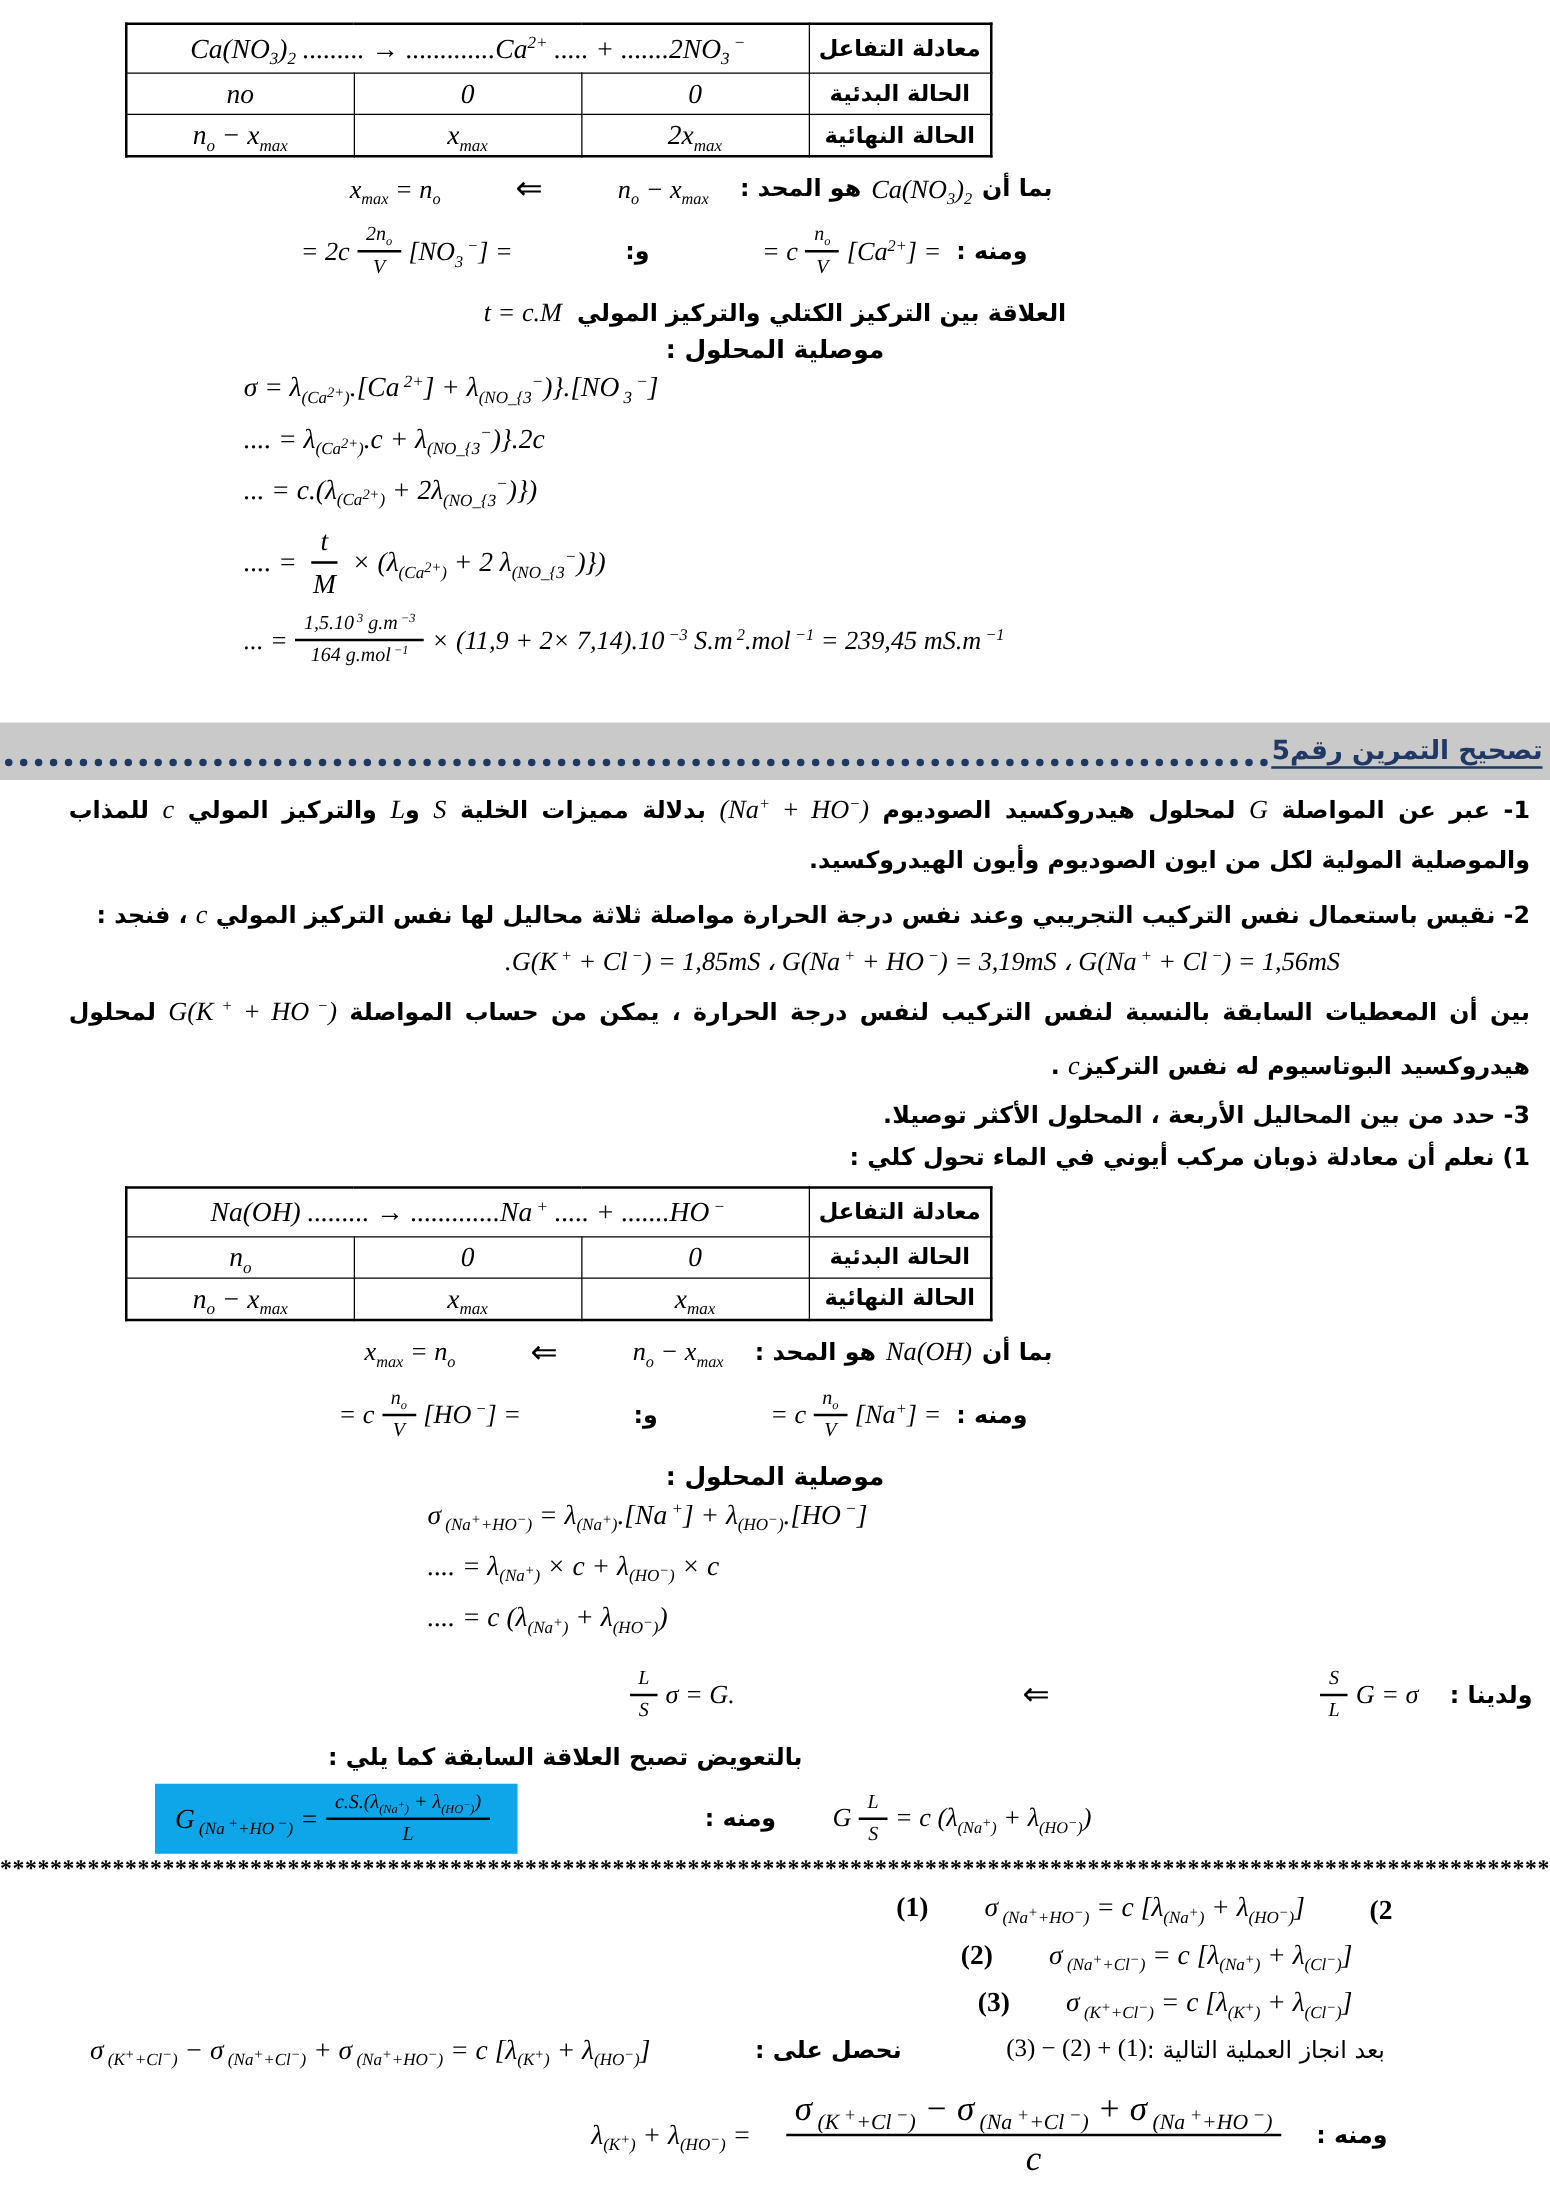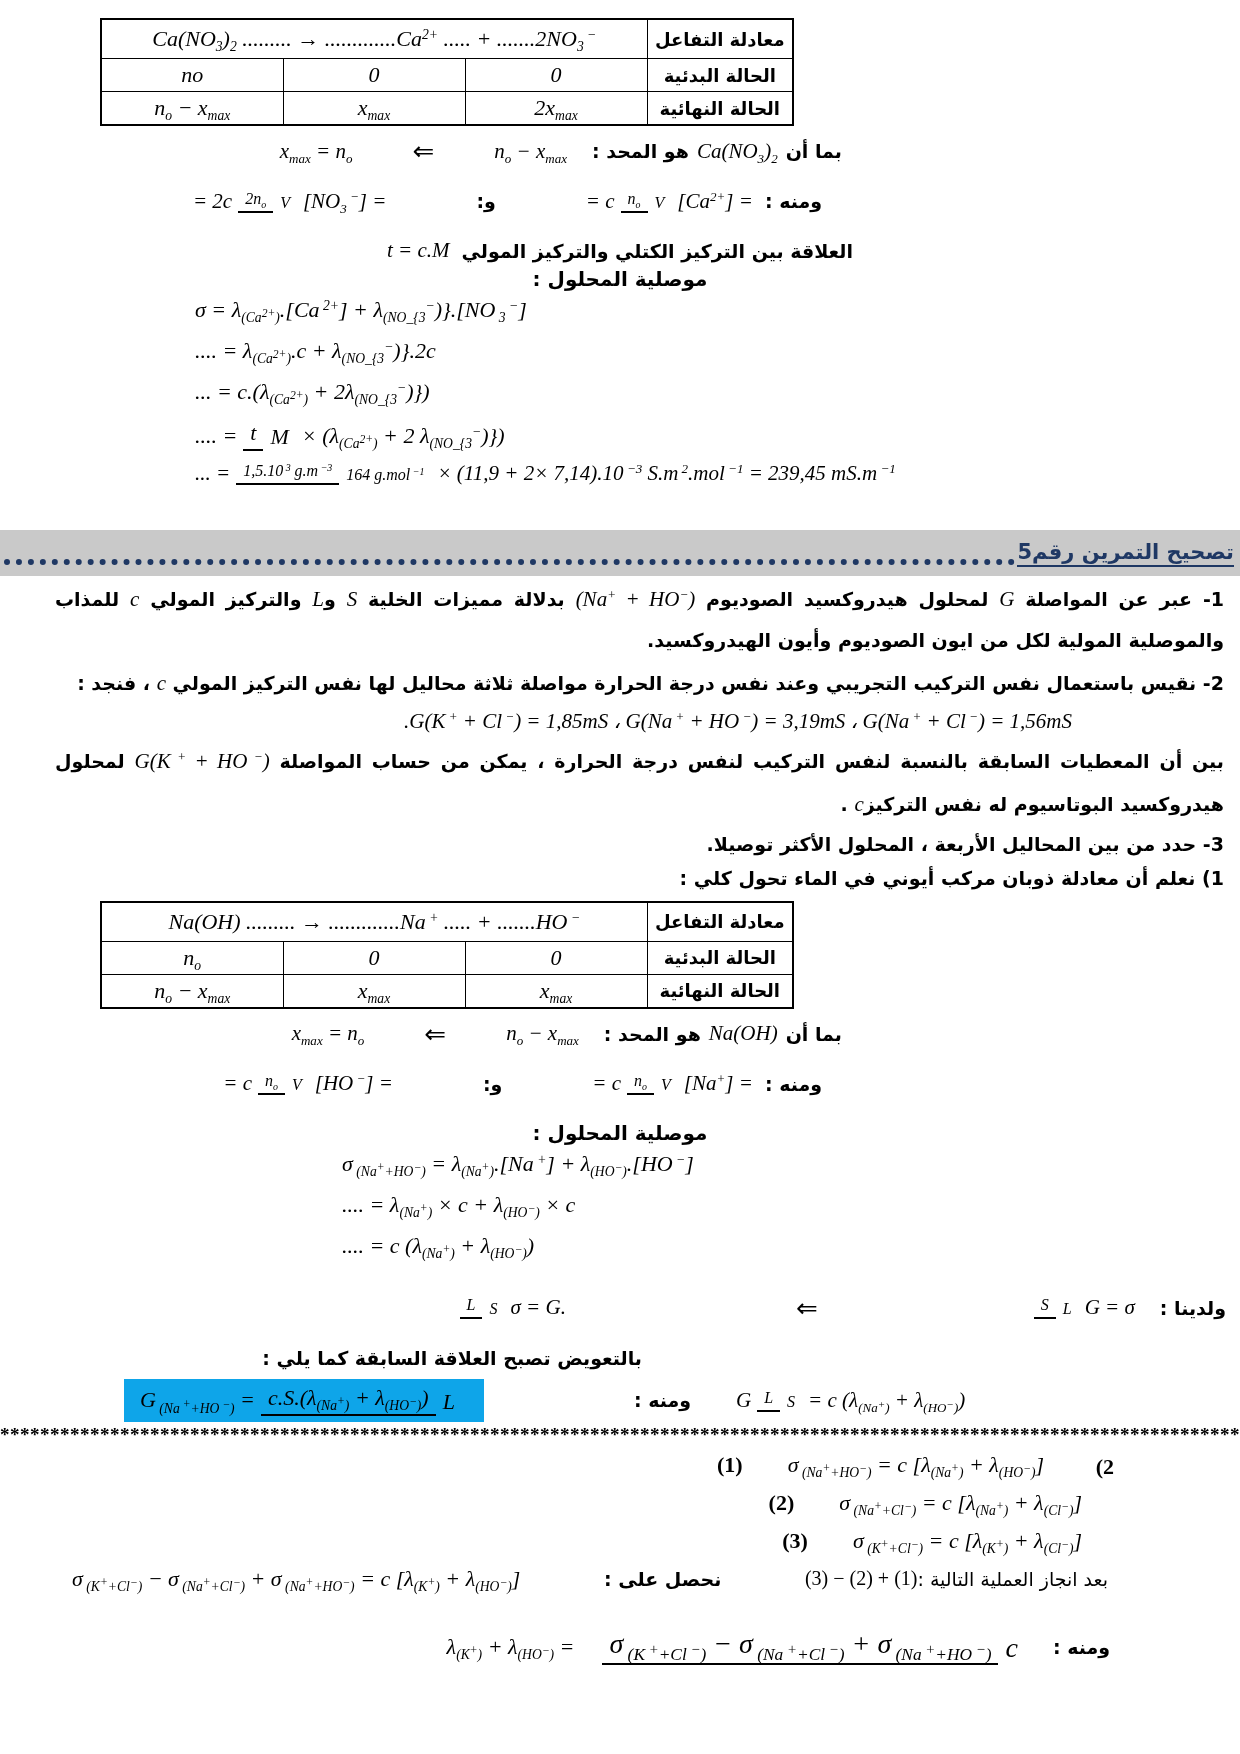--- a/index.html
+++ b/index.html
@@ -9,21 +9,21 @@
   .ar{font-family:"DejaVu Sans",sans-serif;font-weight:bold;direction:rtl;unicode-bidi:isolate;
       font-size:19px;}
   .m,.m-seg{font-family:"Liberation Serif",serif;font-style:italic;direction:ltr;
       unicode-bidi:isolate;font-size:21px;font-weight:normal;}
   .ar-seg{font-family:"DejaVu Sans",sans-serif;font-weight:bold;unicode-bidi:isolate;}
   sub{font-size:0.62em;vertical-align:-0.4em;line-height:0;font-style:italic;}
   sup{font-size:0.62em;vertical-align:0.55em;line-height:0;font-style:italic;}
   sub sup{font-size:0.85em;vertical-align:0.4em;}
   .arrow{font-family:"DejaVu Sans",sans-serif;font-size:26px;font-weight:normal;font-style:normal;}
   
-  .frac{display:inline-flex;flex-direction:row;align-items:center;vertical-align:middle;
+  .frac{display:inline-flex;flex-direction:column;align-items:center;vertical-align:middle;
         margin:0 6px;font-family:"Liberation Serif",serif;font-style:italic;direction:ltr;unicode-bidi:isolate;}
   .frac .top{padding:0 7px 3px;border-bottom:2px solid #000;text-align:center;}
   .frac .bot{padding:3px 7px 0;text-align:center;}
   
   table.rxn{border-collapse:collapse;border:2.5px solid #000;margin-left:100px;width:692px;
             table-layout:fixed;}
   table.rxn td{border:1.6px solid #000;text-align:center;vertical-align:middle;padding:3px 2px;}
   table.rxn td.mcell{font-family:"Liberation Serif",serif;font-style:italic;font-size:22px;direction:ltr;}
   table.rxn td.arlabel{font-family:"DejaVu Sans",sans-serif;font-weight:bold;font-size:18px;direction:rtl;margin-top:33px;}
   table.rxn tr.eqrow td{padding:6px 2px;}
@@ -276,21 +276,21 @@
       <span class="top">L</span>
       <span class="bot">S</span>
     </span>
   </div>
 
   <div class="substline">بالتعويض تصبح العلاقة السابقة كما يلي :</div>
 
   <div class="line resultrow">
     <div class="graybox">
       <span class="m" style="font-size:22px">G<sub> (Na<sup> +</sup>+HO<sup> −</sup>)</sub> =</span>
-      <span class="frac" style="font-size:22px">
+      <span class="frac" style="font-size:16px">
         <span class="top">c.S.(λ<sub>(Na<sup>+</sup>)</sub> + λ<sub>(HO<sup>−</sup>)</sub>)</span>
         <span class="bot">L</span>
       </span>
     </div>
     <span class="sp150"></span>
     <span class="ar">ومنه :</span>
     <span class="sp45"></span>
     <span class="m">G</span>
     <span class="frac">
       <span class="top">L</span>

